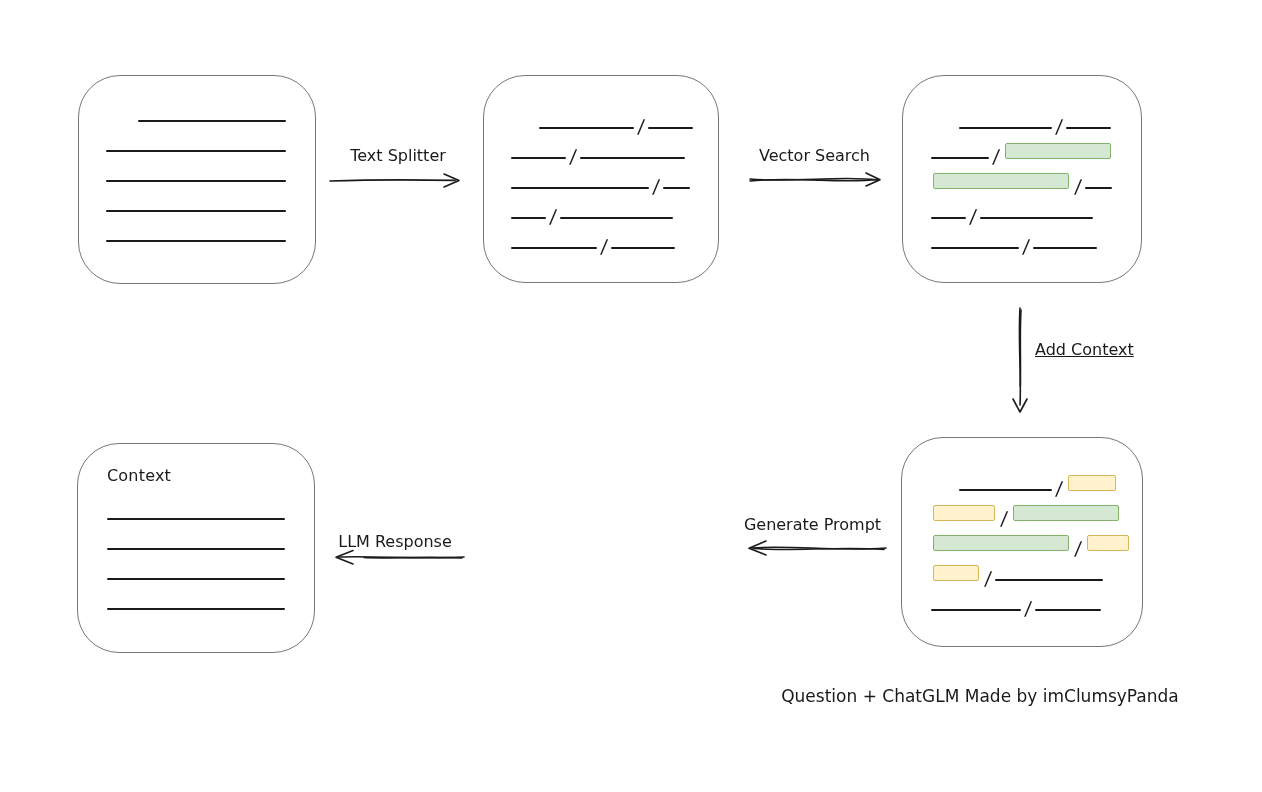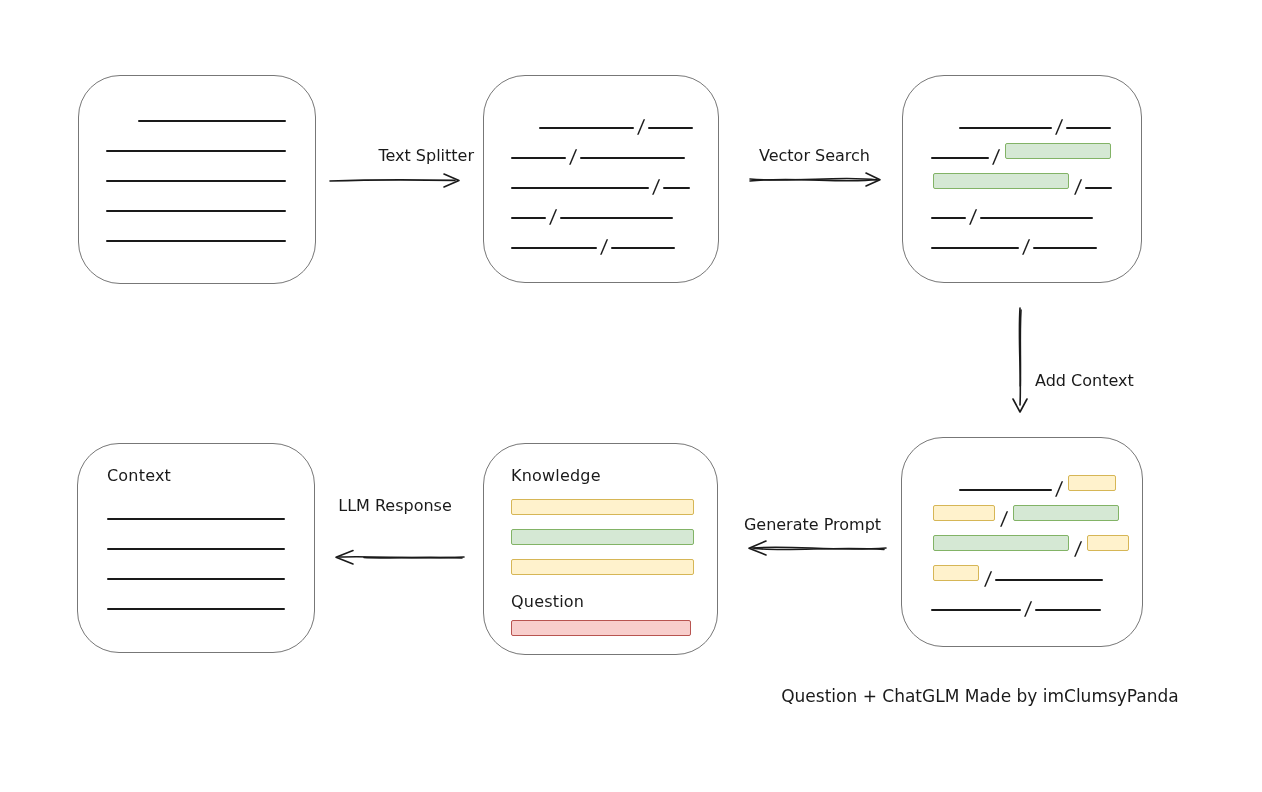--- a/index.html
+++ b/index.html
@@ -58,21 +58,21 @@
         </div>
         <div class="doc-row">
           <span class="doc-line" style="width: 180px; margin-left: 0px;"></span>
         </div>
         <div class="doc-row">
           <span class="doc-line" style="width: 180px; margin-left: 0px;"></span>
         </div>
       </div>
   </div>
 
-  <div class="arrow-label" style="left:338px;top:146px;width:136px;text-align:right;">Text Splitter</div>
+  <div class="arrow-label" style="left:330px;top:146px;width:136px;">Text Splitter</div>
   <svg class="arrow-svg" style="left:328px;top:170px;" width="140" height="22">
     <path d="M2,11 C 45,9.5 96,9.8 127,10.4"></path>
     <polyline points="116,4 131,10.4 116,17"></polyline>
   </svg>
 
   <div class="sbox" style="left:483px;top:75px;width:236px;height:208px;">
     <div class="rows" style="padding:23px 0 0 27px;">
         <div class="seg-row" style="padding-left: 28px;">
           <span class="seg-line" style="width: 95px;"></span>
           <span class="seg-slash">/</span>
@@ -131,21 +131,21 @@
           <span class="seg-line" style="width: 113px;"></span>
         </div>
         <div class="seg-row">
           <span class="seg-line" style="width: 88px;"></span>
           <span class="seg-slash">/</span>
           <span class="seg-line" style="width: 64px;"></span>
         </div>
       </div>
   </div>
 
-  <div class="arrow-label" style="left:1035px;top:371px;text-align:right;">Add Context</div>
+  <div class="arrow-label" style="left:1035px;top:340px;text-align:right;text-decoration:underline;">Add Context</div>
   <svg class="arrow-svg" style="left:1009px;top:306px;" width="24" height="114">
     <path d="M11,2 C 9,35 12.5,70 11,99"></path>
     <path d="M12,4 C 10.5,30 12,55 11.3,80"></path>
     <polyline points="4,93 11,106 18,93"></polyline>
   </svg>
 
   <div class="sbox" style="left:901px;top:437px;width:242px;height:210px;">
     <div class="rows" style="padding:23px 0 0 29px;">
         <div class="seg-row" style="padding-left: 28px;">
           <span class="seg-line" style="width: 93px;"></span>
@@ -175,36 +175,22 @@
       </div>
   </div>
 
   <div class="arrow-label" style="left:735px;top:515px;width:155px;">Generate Prompt</div>
   <svg class="arrow-svg" style="left:736px;top:538px;" width="152" height="22">
     <path d="M150,10 C 100,13.5 55,7 16,10"></path>
     <path d="M148,11.5 C 100,8 55,14 18,10.5"></path>
     <polyline points="30,3 13,10.3 30,17"></polyline>
   </svg>
 
-  <div class="sbox" style="left:483px;top:443px;width:235px;height:212px;">
-    <div style="padding:22px 0 0 27px;">
-      <div class="box-label">Knowledge</div>
-      <div class="bar-stack">
-          <div class="stack-bar yellow" style="width: 183px;"></div>
-          <div class="stack-bar green" style="width: 183px;"></div>
-          <div class="stack-bar yellow" style="width: 183px;"></div>
-        </div>
-      <div class="box-label" style="margin-top:17px;">Question</div>
-      <div class="bar-stack" style="margin-top:-5px;">
-          <div class="stack-bar red" style="width: 180px;"></div>
-        </div>
-    </div>
-  </div>
-
-  <div class="arrow-label" style="left:326px;top:496px;width:138px;">LLM Response</div>
+
+  <div class="arrow-label" style="left:326px;top:532px;width:138px;">LLM Response</div>
   <svg class="arrow-svg" style="left:324px;top:547px;" width="142" height="22">
     <path d="M140,10 C 95,12.5 50,8.5 15,10"></path>
     <path d="M138,11 C 100,9 60,12 40,10.5"></path>
     <polyline points="29,3.5 12,10.2 29,17"></polyline>
   </svg>
 
   <div class="sbox" style="left:77px;top:443px;width:238px;height:210px;">
     <div style="padding:22px 0 0 29px;">
       <div class="box-label">Context</div>
       <div class="rows" style="margin-top:5px;">

